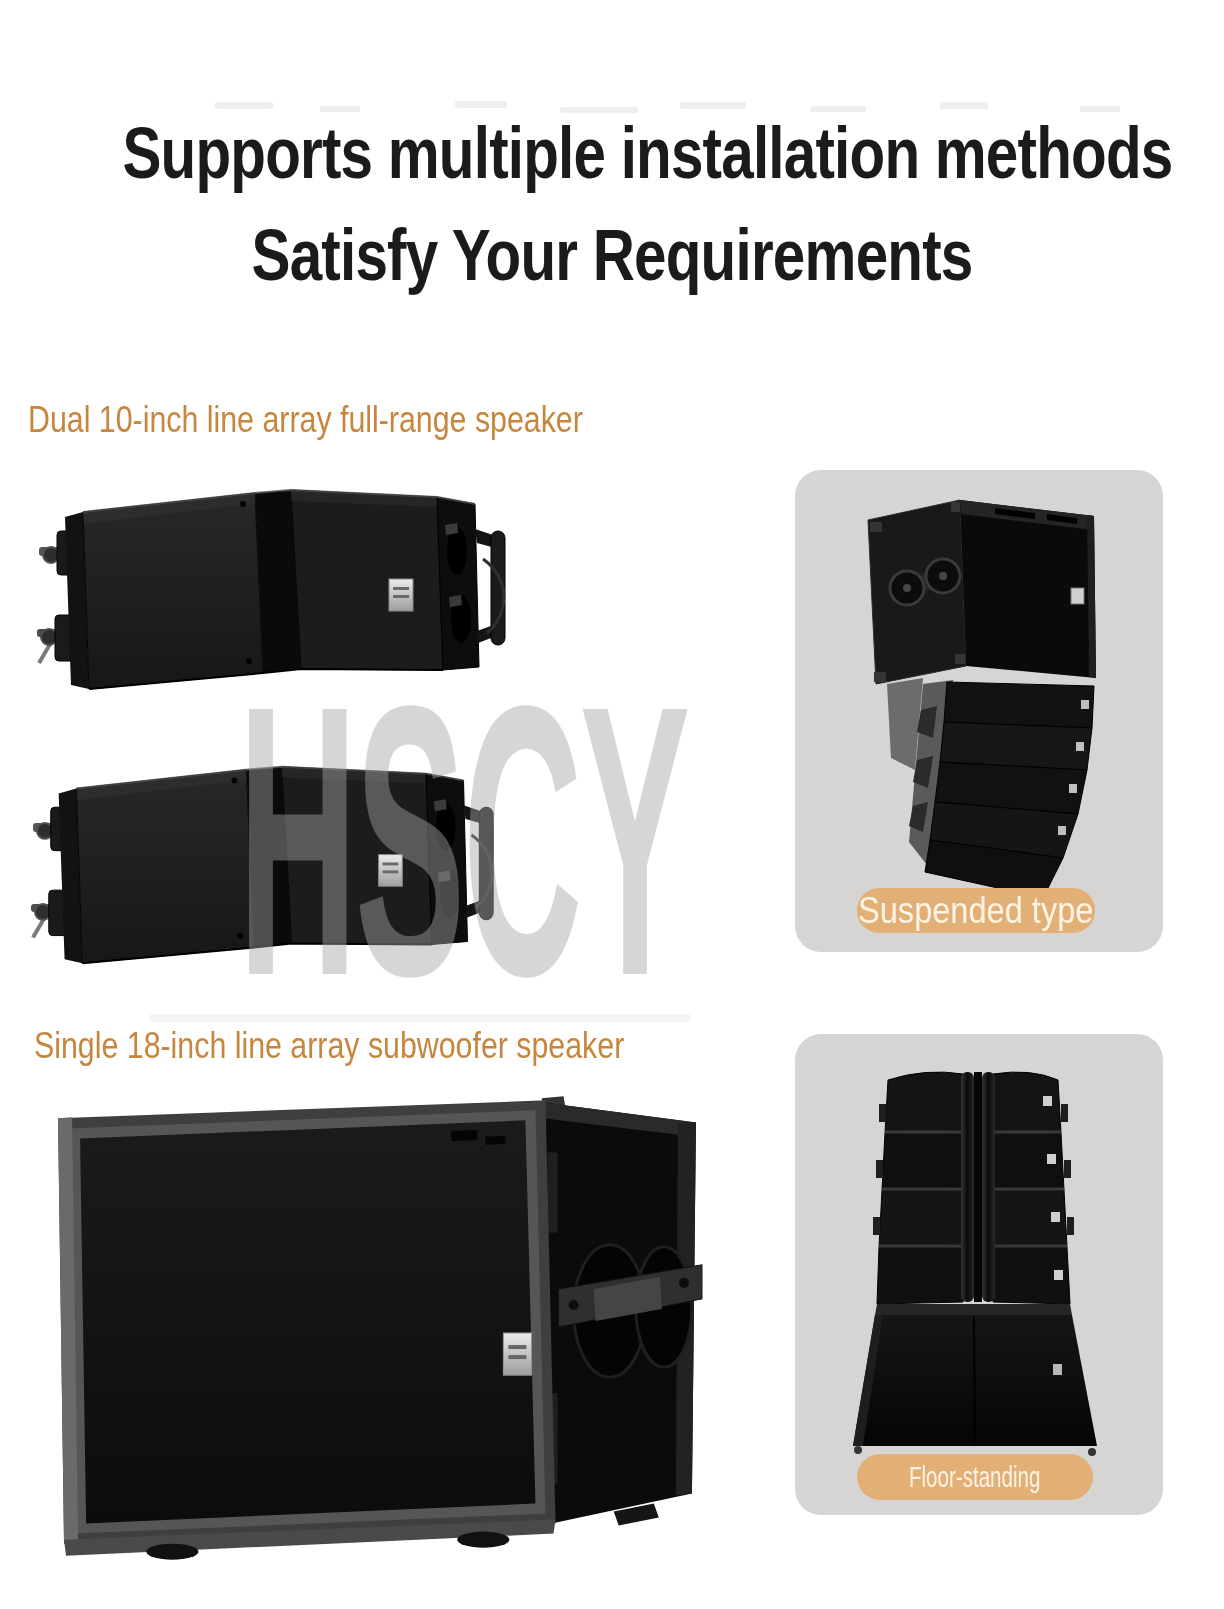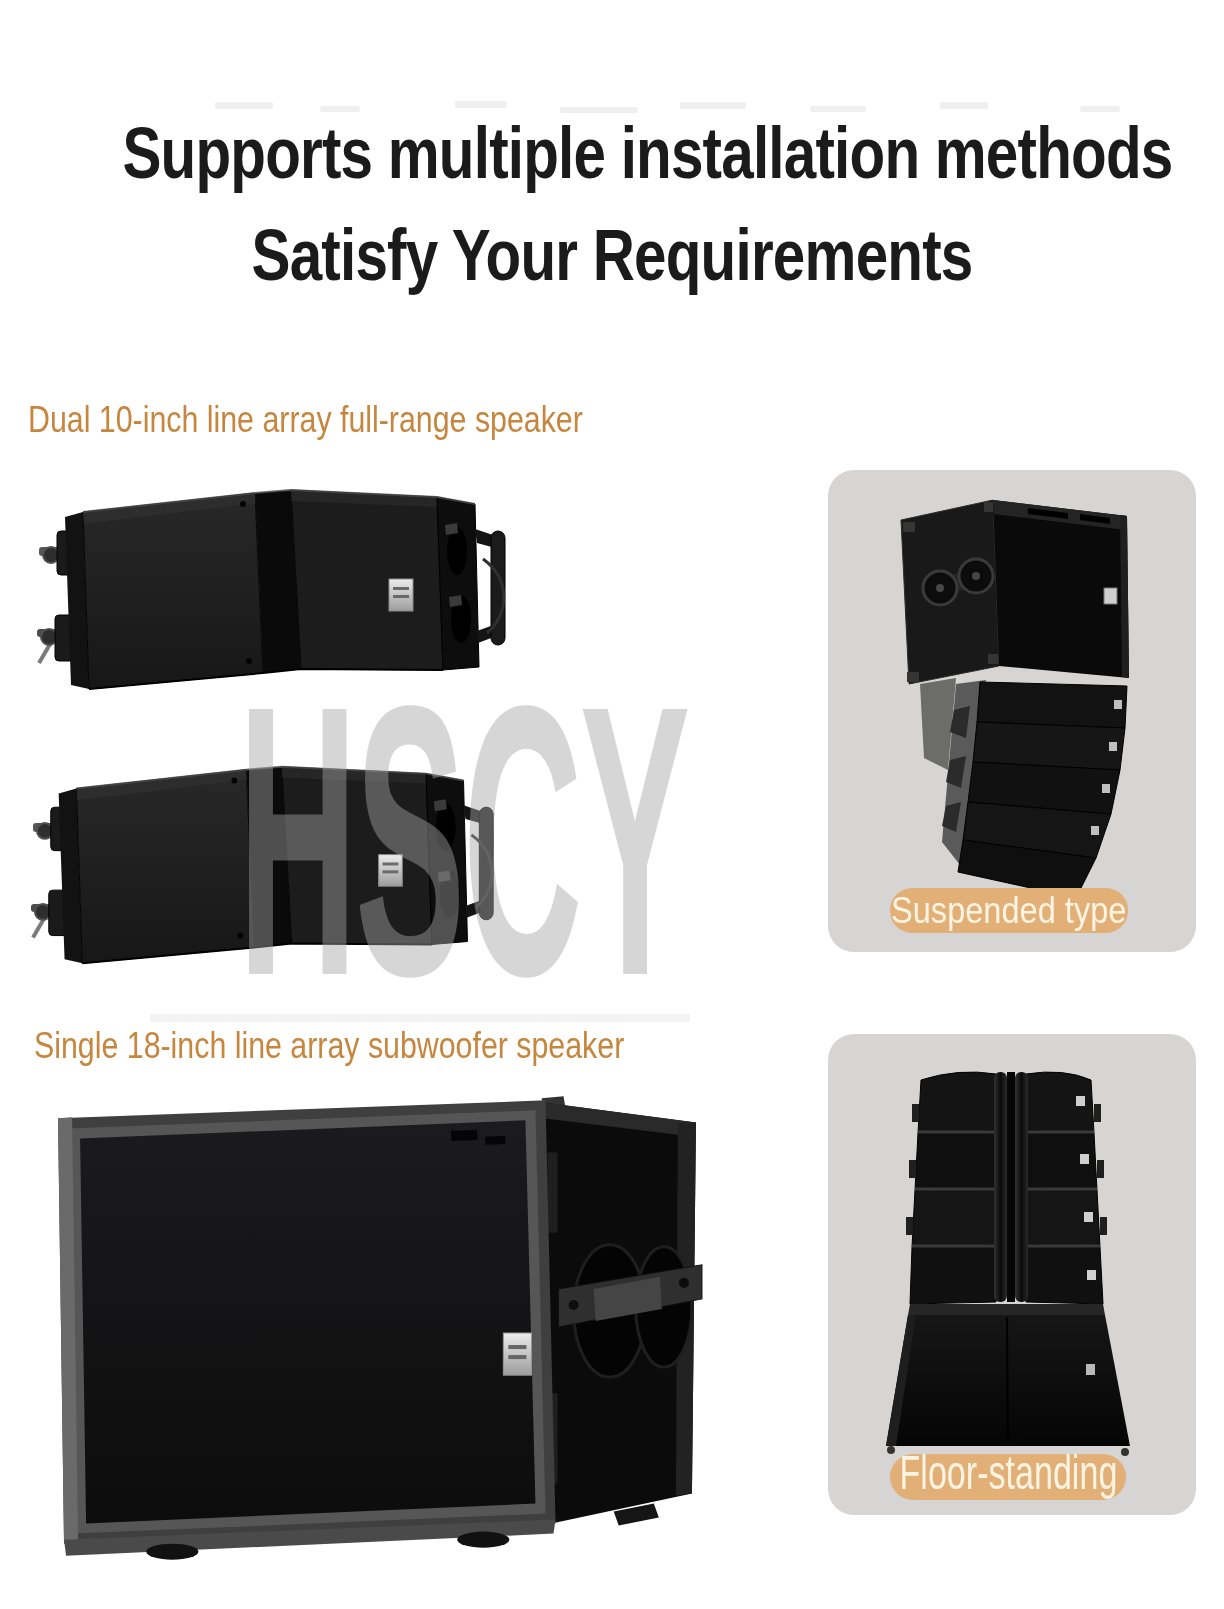--- a/index.html
+++ b/index.html
@@ -33,36 +33,36 @@
     pointer-events:none;
   }
   
   .photo{position:absolute;z-index:10;}
   .photo svg{display:block;width:100%;height:100%;}
   .module-1{left:36px;top:455px;width:482px;height:240px;}
   .module-2{left:27px;top:732px;width:482px;height:237px;}
   .subwoofer{left:52px;top:1080px;width:662px;height:472px;}
   
   .panel{
-    position:absolute;left:828px;width:368px;z-index:20;
+    position:absolute;left:795px;width:368px;z-index:20;
     background:var(--panel-bg,#d6d5d3);border-radius:26px;overflow:hidden;
   }
   .panel-1{top:458px;height:482px;}
   .panel-2{top:1022px;height:481px;}
   .panel svg{display:block;width:100%;height:100%;}
   .badge{
     position:absolute;display:flex;align-items:center;justify-content:center;
     background:var(--badge-bg,#e2b077);color:var(--badge-text,#fdf4e3);
     white-space:nowrap;z-index:25;
   }
   .badge-1{left:62px;top:418px;width:238px;height:45px;border-radius:22px;
     font-size:37px;}
   .badge-1 .badge-text{transform:scaleX(0.88);}
   .badge-2{left:62px;top:420px;width:236px;height:46px;border-radius:23px;
-    font-size:48px;align-items:flex-end;}
+    font-size:29px;}
   .badge-2 .badge-text{transform:scaleX(0.71);}
   
   .artifact{position:absolute;background:#efefef;border-radius:2px;z-index:1;}
 </style>
 </head>
 <body>
 
 <div id="canvas">
 
   <div>

